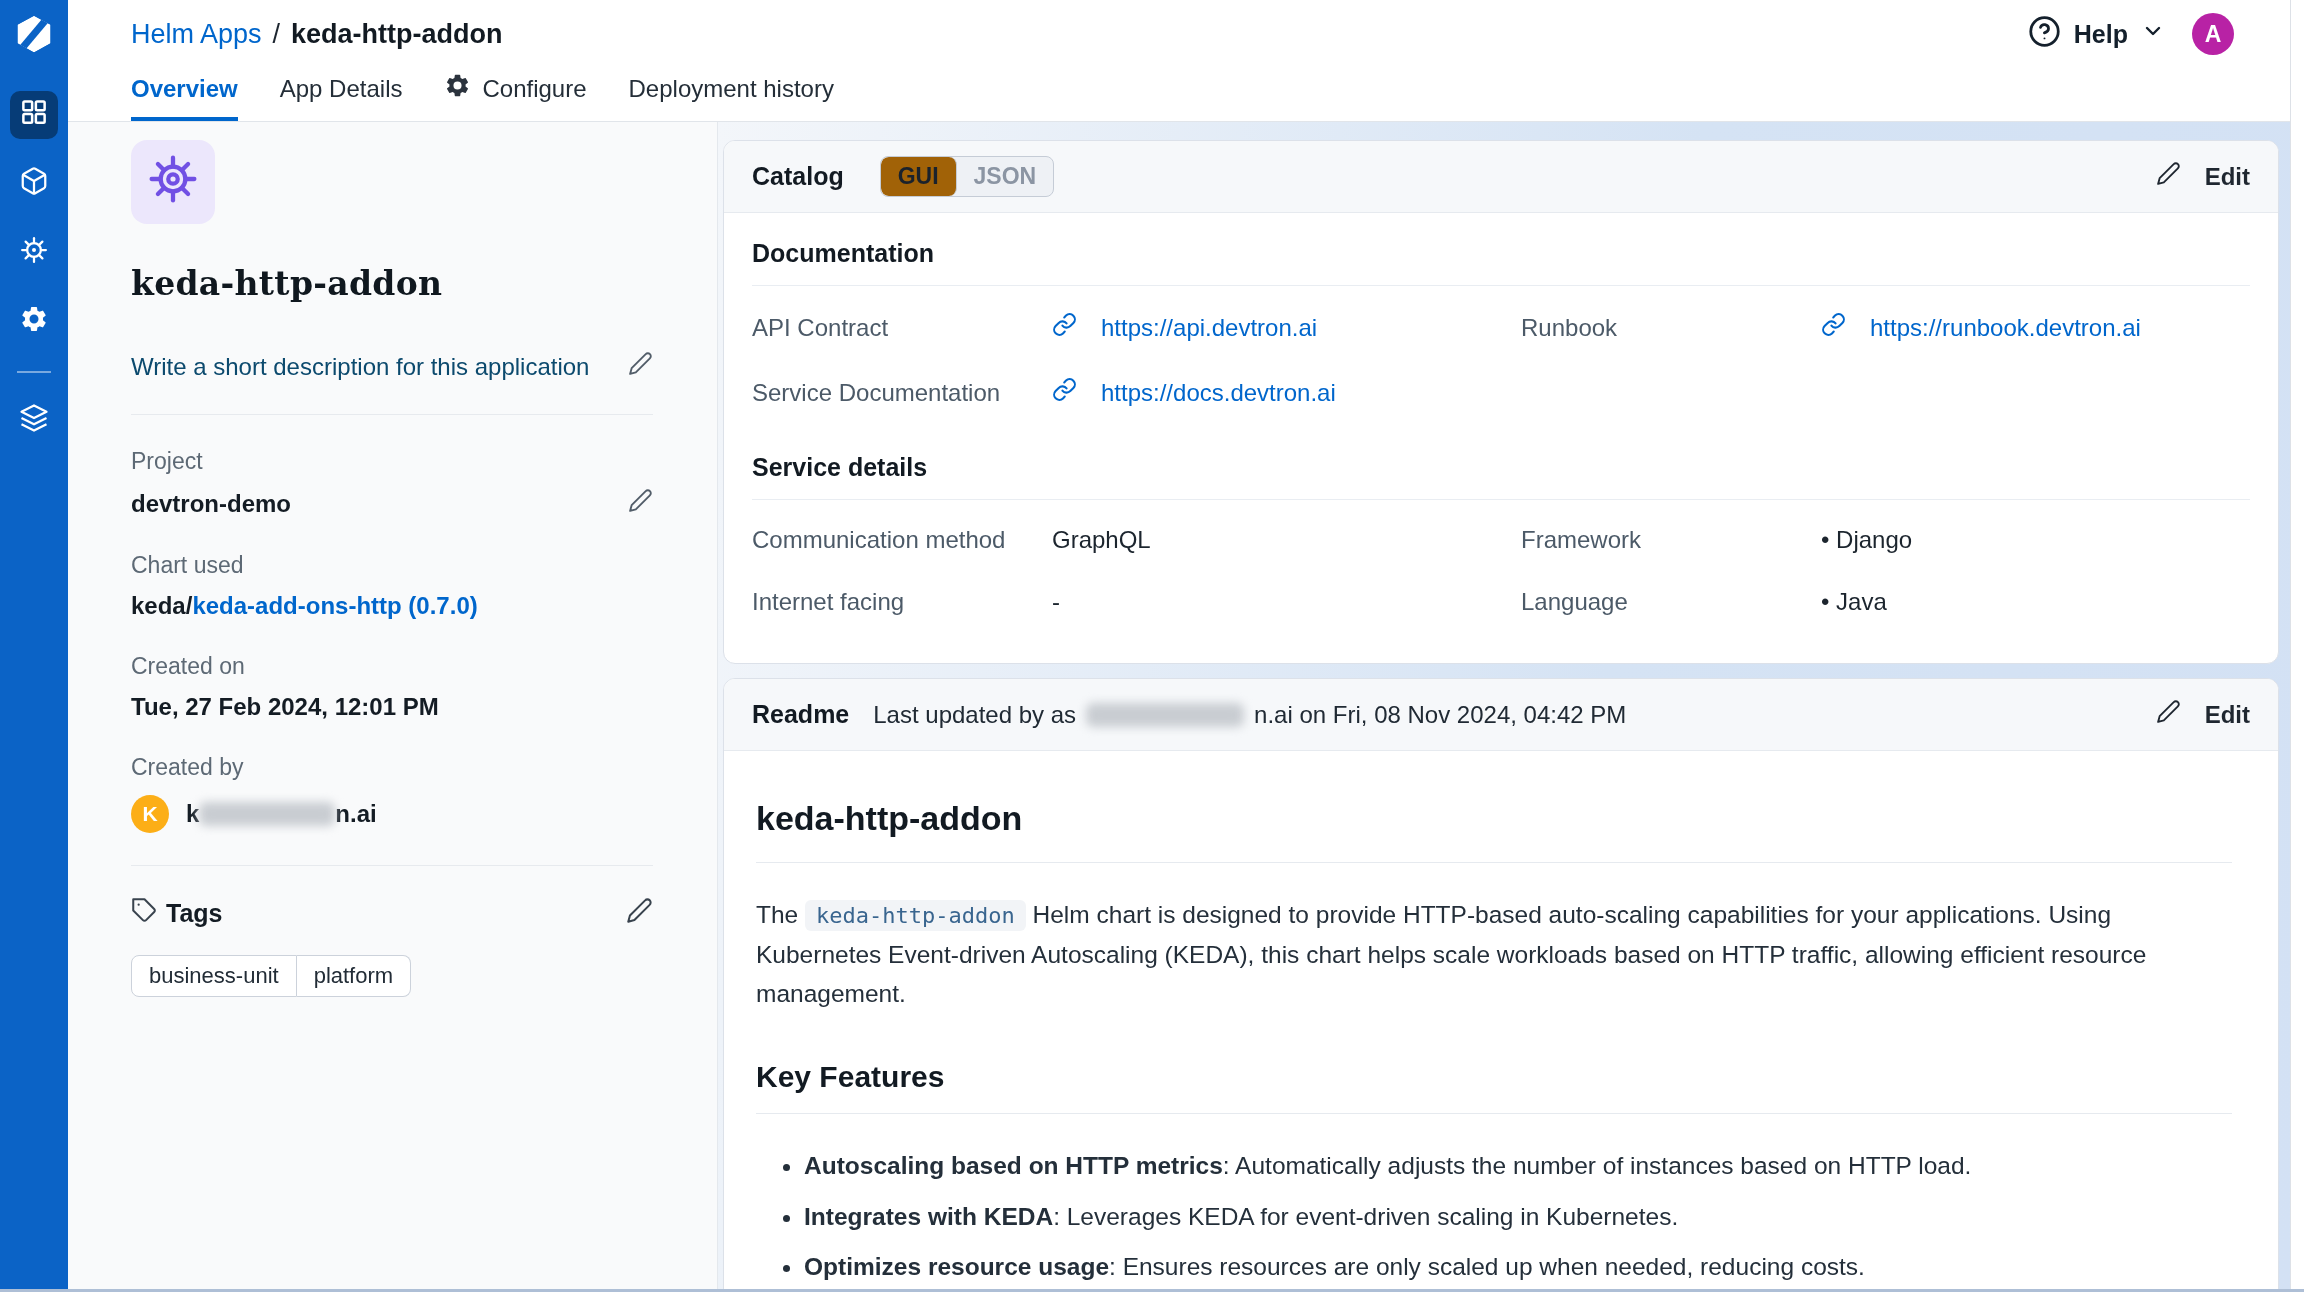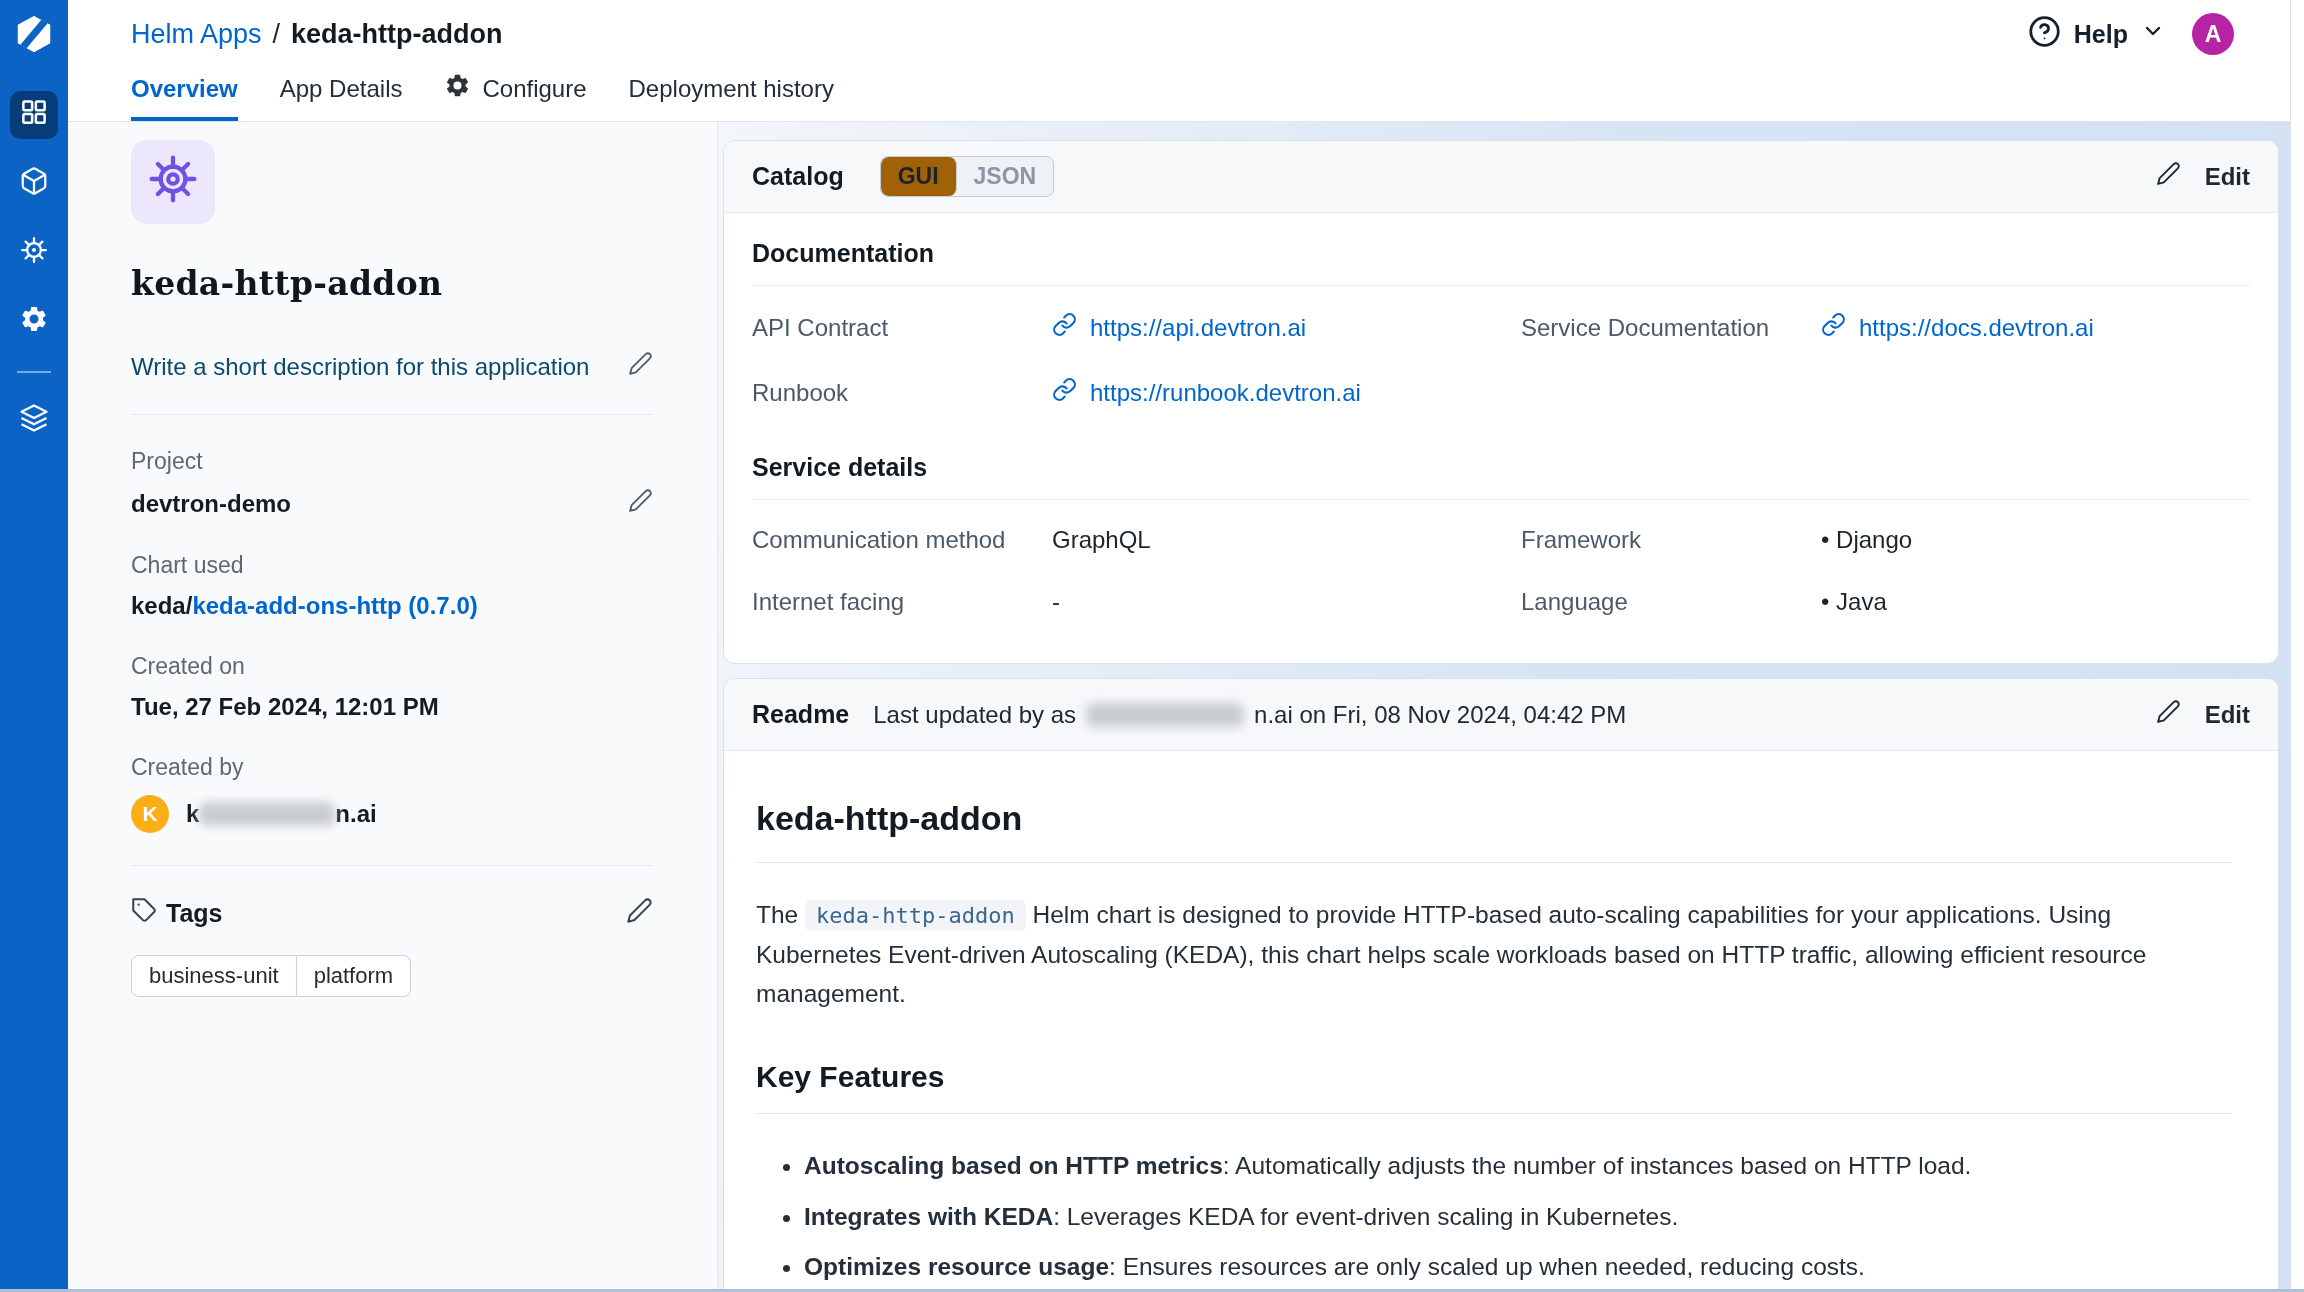--- a/index.html
+++ b/index.html
@@ -78,21 +78,21 @@
   .seg.active { background:#a16207; color:#1a222c; font-weight:700; border-right:1px solid #c5ccd6; border-radius:8px; }
 
   .card-body { padding:26px 28px 30px; }
   .sec-heading { font-weight:700; font-size:25px; color:#121a22; margin-bottom:17px; }
   .sec-divider { border:none; border-top:1px solid #e9edf2; margin-bottom:9px; }
   .section + .section { margin-top:28px; }
   .field-grid { display:grid; grid-template-columns:1fr 1fr; column-gap:40px; }
   .field { display:flex; align-items:center; padding:17px 0; font-size:24px; }
   .flabel { width:300px; flex-shrink:0; color:#4c5a68; }
   .fvalue { color:#1c252e; }
-  .link-val { display:flex; align-items:center; gap:13px; color:#0066cc; cursor:pointer; }
+  .link-val { display:flex; align-items:center; gap:24px; color:#0066cc; cursor:pointer; }
   .link-val svg { width:25px; height:25px; flex-shrink:0; }
 
   .readme-meta { display:flex; align-items:center; gap:10px; font-size:24px; color:#202a34; margin-left:-12px; }
 
   .md { padding:22px 32px 40px; max-width:1540px; }
   .md h1 { font-size:34px; font-weight:700; color:#121a22; margin-top:26px; padding-bottom:24px; border-bottom:1px solid #e6eaef; }
   .md .intro { margin-top:32px; line-height:1.62; font-size:24.5px; color:#242f3a; }
   .code-chip { font-family:"DejaVu Sans Mono","Liberation Mono",monospace; font-size:22px; background:#f2f4f7; color:#39658f; padding:3px 11px; border-radius:6px; }
   .md h2 { font-size:30px; font-weight:700; color:#121a22; margin-top:46px; padding-bottom:19px; border-bottom:1px solid #e6eaef; }
   .md ul { margin-top:32px; padding-left:48px; line-height:1.62; font-size:24.5px; color:#242f3a; }
@@ -330,37 +330,37 @@
                   <span class="flabel">API Contract</span>
                   <span class="link-val">
                     <span><svg viewBox="0 0 24 24" fill="none" stroke="currentColor" stroke-width="2" stroke-linecap="round" stroke-linejoin="round">
                           <path d="M10 13a5 5 0 0 0 7.54.54l3-3a5 5 0 0 0-7.07-7.07l-1.72 1.71"></path>
                           <path d="M14 11a5 5 0 0 0-7.54-.54l-3 3a5 5 0 0 0 7.07 7.07l1.71-1.71"></path>
                         </svg></span>
                     <span>https://api.devtron.ai</span>
                   </span>
                 </div>
                 <div class="field">
+                  <span class="flabel">Runbook</span>
+                  <span class="link-val">
+                    <span><svg viewBox="0 0 24 24" fill="none" stroke="currentColor" stroke-width="2" stroke-linecap="round" stroke-linejoin="round">
+                          <path d="M10 13a5 5 0 0 0 7.54.54l3-3a5 5 0 0 0-7.07-7.07l-1.72 1.71"></path>
+                          <path d="M14 11a5 5 0 0 0-7.54-.54l-3 3a5 5 0 0 0 7.07 7.07l1.71-1.71"></path>
+                        </svg></span>
+                    <span>https://runbook.devtron.ai</span>
+                  </span>
+                </div>
+                <div class="field">
                   <span class="flabel">Service Documentation</span>
                   <span class="link-val">
                     <span><svg viewBox="0 0 24 24" fill="none" stroke="currentColor" stroke-width="2" stroke-linecap="round" stroke-linejoin="round">
                           <path d="M10 13a5 5 0 0 0 7.54.54l3-3a5 5 0 0 0-7.07-7.07l-1.72 1.71"></path>
                           <path d="M14 11a5 5 0 0 0-7.54-.54l-3 3a5 5 0 0 0 7.07 7.07l1.71-1.71"></path>
                         </svg></span>
                     <span>https://docs.devtron.ai</span>
-                  </span>
-                </div>
-                <div class="field">
-                  <span class="flabel">Runbook</span>
-                  <span class="link-val">
-                    <span><svg viewBox="0 0 24 24" fill="none" stroke="currentColor" stroke-width="2" stroke-linecap="round" stroke-linejoin="round">
-                          <path d="M10 13a5 5 0 0 0 7.54.54l3-3a5 5 0 0 0-7.07-7.07l-1.72 1.71"></path>
-                          <path d="M14 11a5 5 0 0 0-7.54-.54l-3 3a5 5 0 0 0 7.07 7.07l1.71-1.71"></path>
-                        </svg></span>
-                    <span>https://runbook.devtron.ai</span>
                   </span>
                 </div>
                 <div class="field"></div>
               </div>
             </div>
 
             <div class="section">
               <div class="sec-heading">Service details</div>
               <hr class="sec-divider">
               <div class="field-grid">

